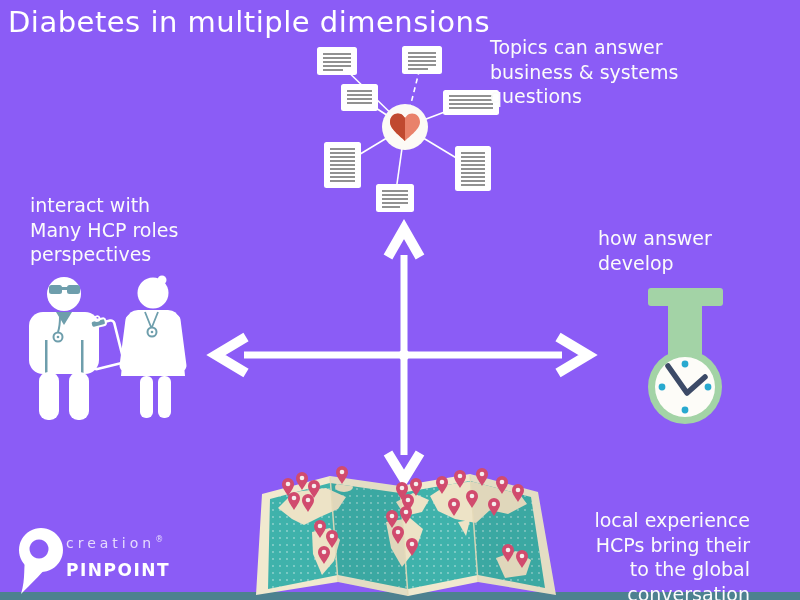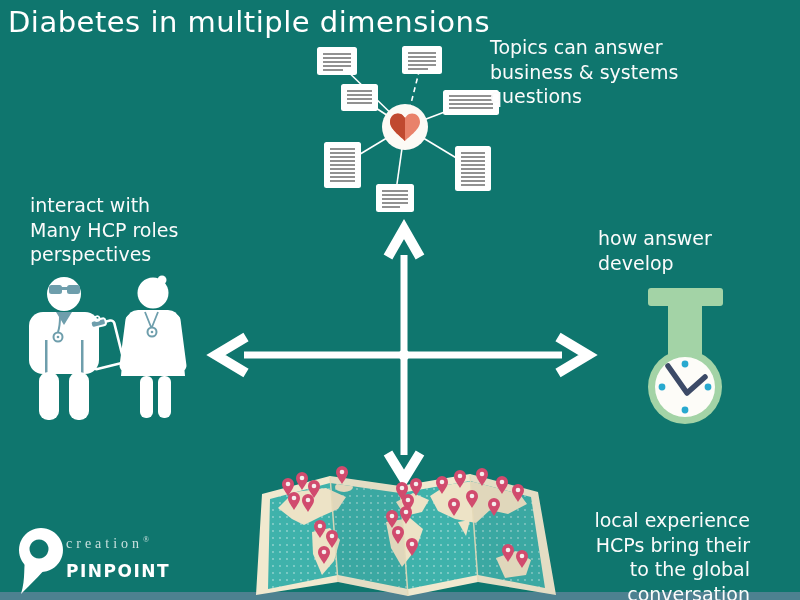--- a/index.html
+++ b/index.html
@@ -1,38 +1,37 @@
 <!DOCTYPE html>
 <html><head>
 <meta charset="utf-8">
 <style>
   html,body{margin:0;padding:0;background:#444;}
   .stage{
     position:relative;width:800px;height:600px;overflow:hidden;
-    background:#0f766e;
+    background:#8b5cf6;
     font-family:"DejaVu Sans","Liberation Sans",sans-serif;
     color:#ffffff;
   }
   .abs{position:absolute;}
   .title{
     left:8px;top:5px;font-size:29px;font-weight:400;color:#fff;
     letter-spacing:.5px;white-space:nowrap;
   }
   .caption{font-size:19px;line-height:24.5px;color:#fbfbfb;}
   .cap-topics{left:490px;top:35px;}
   .cap-hcp{left:30px;top:193px;}
   .cap-time{left:598px;top:226px;}
   .cap-global{left:558px;top:508px;width:192px;text-align:right;}
   .footer-strip{left:0;bottom:0;width:800px;height:8px;background:#4d8190;}
   .logo-box{left:14px;top:518px;width:170px;height:78px;}
   .logo-text{position:absolute;left:52px;top:18px;line-height:1;}
   .logo-brand{
     font-size:14px;letter-spacing:4px;color:rgba(255,255,255,.78);
     font-weight:400;
-    font-family:Liberation Serif, serif;
   }
   .logo-reg{font-size:8px;vertical-align:super;color:rgba(255,255,255,.78);}
   .logo-product{
     margin-top:12px;font-size:17px;font-weight:bold;color:#fff;letter-spacing:1.5px;
   }
   svg{display:block;}
 </style>
 </head>
 <body>
 

